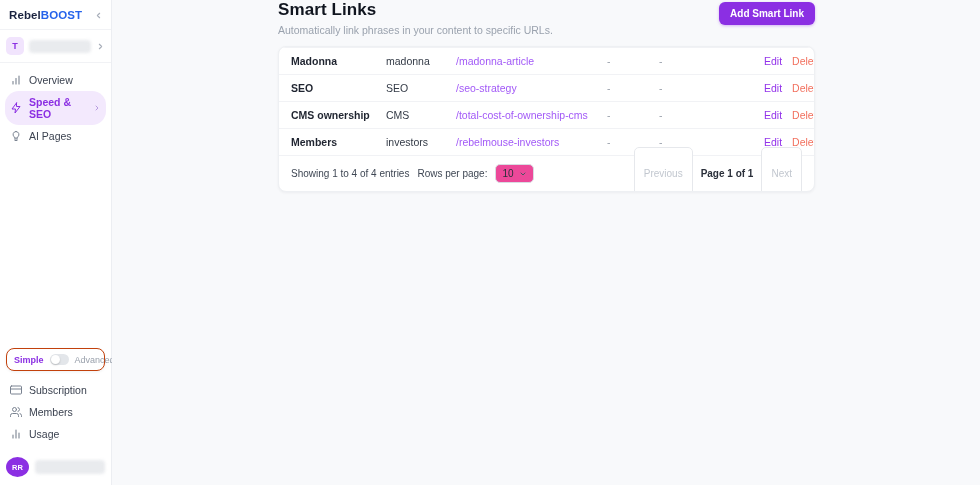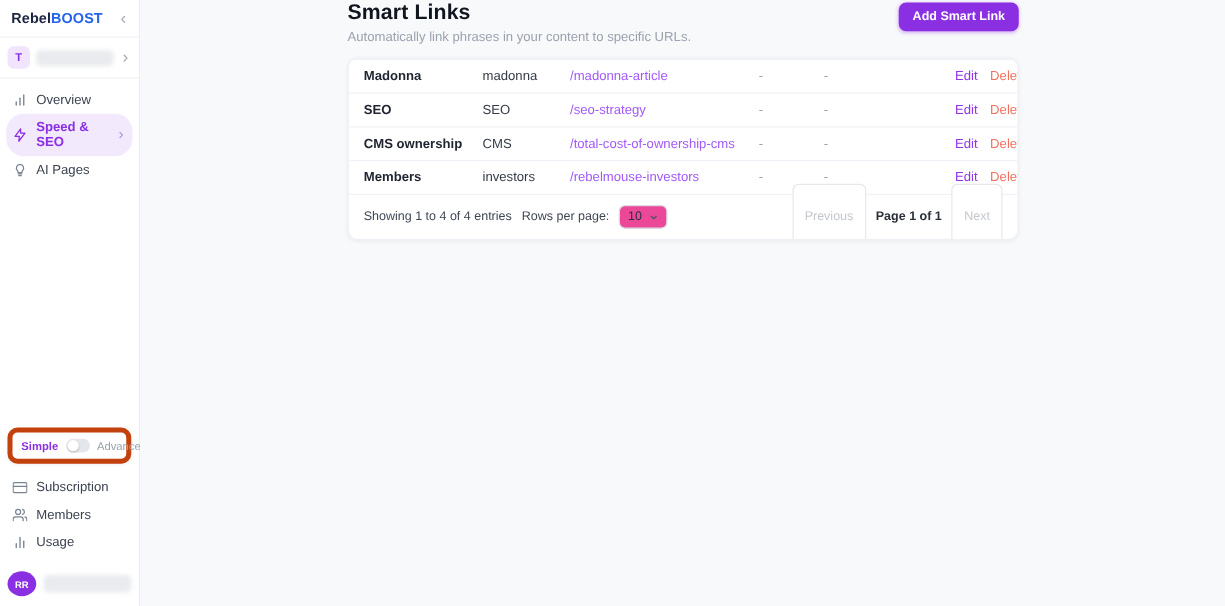--- a/index.html
+++ b/index.html
@@ -22,21 +22,21 @@
   .ws-divider { border-bottom:1px solid #F1F2F5; margin:0 0 4px 0; }
   .nav { display:flex; flex-direction:column; gap:0; padding:2px 5px; }
   .nav-item { display:flex; align-items:center; gap:7px; padding:5px 5px; font-size:10.5px; color:#3B4250; border-radius:14px; cursor:pointer; }
   .nav-item .icon { display:inline-flex; color:#7A8391; }
   .nav-item .icon svg { width:12px; height:12px; }
   .nav-item.active { background:#F3E9FD; color:#8B2FE3; font-weight:600; }
   .nav-item.active .icon { color:#8B2FE3; }
   .nav-item .item-chev { margin-left:auto; color:#B79BE0; display:inline-flex; }
   .nav-item .item-chev svg { width:8px; height:8px; }
   .sb-spacer { flex:1; }
-  .mode-card { margin:6px 6px; background:#FFFFFF; border:4px solid #c2410c; border-radius:8px; box-shadow:0 1px 3px rgba(20,25,40,0.06); padding:5px 7px; display:flex; align-items:center; gap:6px; }
+  .mode-card { margin:6px 6px; background:#FFFFFF; border:1px solid #c2410c; border-radius:8px; box-shadow:0 1px 3px rgba(20,25,40,0.06); padding:5px 7px; display:flex; align-items:center; gap:6px; }
   .mode-simple { font-size:9px; font-weight:700; color:#8B2FE3; }
   .mode-advanced { font-size:9px; color:#9AA1AC; }
   .switch { width:19px; height:11px; background:#E3E6EA; border-radius:6px; position:relative; cursor:pointer; flex-shrink:0; }
   .knob { position:absolute; left:1px; top:1px; width:9px; height:9px; background:#FFFFFF; border-radius:50%; box-shadow:0 1px 2px rgba(0,0,0,0.2); }
   .user-row { display:flex; align-items:center; gap:6px; margin:10px 6px 8px 6px; cursor:pointer; }
   .user-avatar { width:23px; height:20px; border-radius:50%; background:#8B2FE3; color:#FFFFFF; font-size:7.5px; font-weight:700; display:flex; align-items:center; justify-content:center; flex-shrink:0; }
   .user-name { flex:1; height:14px; }
 
   
   .main { flex:1; background:#F8F9FB; overflow:hidden; }

